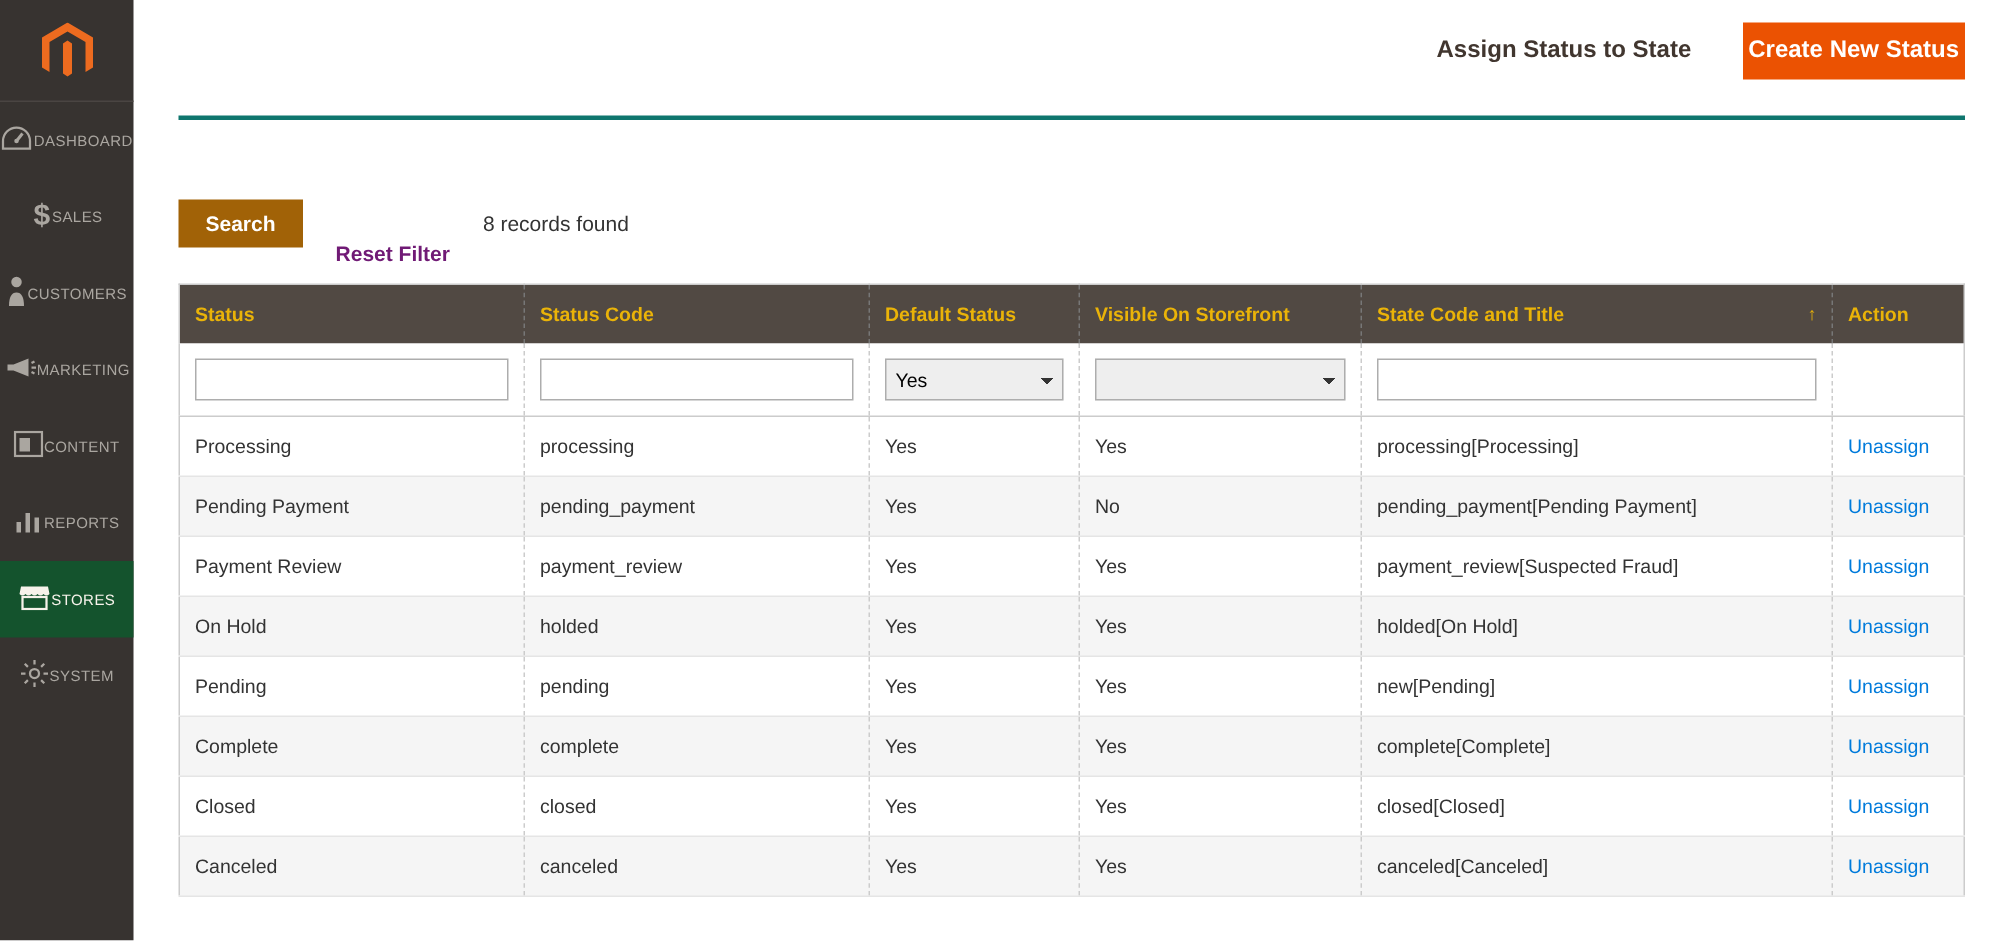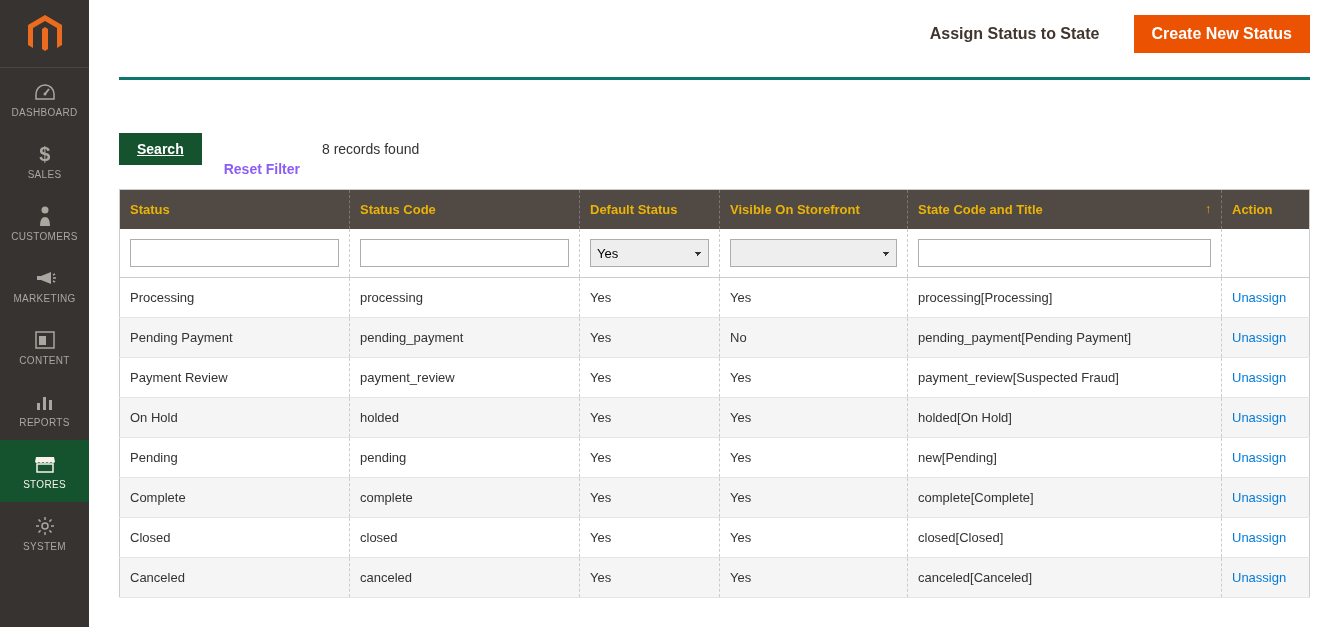--- a/index.html
+++ b/index.html
@@ -2,35 +2,35 @@
 <html><head>
 <meta charset="utf-8">
 <style>
   * { margin:0; padding:0; box-sizing:border-box; }
   body { font-family: 'Helvetica Neue', Arial, sans-serif; font-size:13px; color:#333; background:#fff; }
   .page { display:flex; width:1340px; height:627px; overflow:hidden; }
 
   
   .sidebar { width:89px; background:#373330; display:flex; flex-direction:column; align-items:stretch; }
   .logo { height:68px; display:flex; align-items:center; justify-content:center; border-bottom:1px solid #4a4542; }
-  .nav-item { display:flex; flex-direction:column; align-items:center; justify-content:center; padding:13px 0 12px; font-size:10px; color:#aaa6a0; letter-spacing:0.3px; cursor:pointer; }
+  .nav-item { display:flex; align-items:center; justify-content:center; padding:13px 0 12px; font-size:10px; color:#aaa6a0; letter-spacing:0.3px; cursor:pointer; }
   .nav-item .icon { color:#aaa6a0; height:22px; display:flex; align-items:center; justify-content:center; margin-bottom:4px; }
   .nav-item.active { background:#14532d; color:#f7f3eb; }
   .nav-item.active .icon { color:#f7f3eb; }
   .nav-label { text-align:center; }
 
   
   .main { flex:1; padding:0 30px; display:flex; flex-direction:column; }
   .top-actions { display:flex; justify-content:flex-end; align-items:flex-start; gap:16px; padding:15px 0 24px; border-bottom:3px solid #0f766e; }
   .btn-secondary { background:#fff; color:#41362f; font-size:16px; font-weight:600; padding:10px 18px; border:none; cursor:pointer; }
-  .btn-primary { background:#eb5202; color:#fff; font-size:16px; font-weight:600; padding:10px 18px; border:none; cursor:pointer; }
+  .btn-primary { background:#eb5202; color:#fff; font-size:16px; font-weight:600; padding:10px 4px; border:none; cursor:pointer; }
 
   .toolbar { display:flex; align-items:center; gap:22px; margin-top:40px; margin-bottom:12px; }
-  .btn-search { background:#14532d; color:#fff; font-size:14px; font-weight:600; padding:8px 18px; border:none; cursor:pointer;text-decoration:underline; }
-  .link-reset { color:#8b5cf6; font-size:14px; font-weight:600; cursor:pointer;margin-top:41px; }
+  .btn-search { background:#a16207; color:#fff; font-size:14px; font-weight:600; padding:8px 18px; border:none; cursor:pointer; }
+  .link-reset { color:#701a75; font-size:14px; font-weight:600; cursor:pointer;margin-top:41px; }
   .records { color:#333; font-size:14px; }
 
   
   table { width:100%; border-collapse:collapse; border:1px solid #ccc; }
   thead tr.head th { background:#514943; color:#eab308; font-size:13px; font-weight:600; text-align:left; padding:12px 10px; border-right:1px dashed #777; }
   thead tr.head th:last-child { border-right:none; }
   thead tr.filters th { padding:10px 10px; background:#fff; border-right:1px dashed #ccc; border-bottom:1px solid #ccc; }
   thead tr.filters th:last-child { border-right:none; }
   .filter-input { width:100%; height:28px; padding:4px 6px; border:1px solid #adadad; font-size:13px; }
   .filter-select { width:100%; height:28px; padding:3px 20px 3px 6px; border:1px solid #adadad; font-size:13px; background:#eee; appearance:none; background-image:linear-gradient(45deg, transparent 50%, #333 50%), linear-gradient(135deg, #333 50%, transparent 50%); background-position: right 10px top 12px, right 6px top 12px; background-size:4px 4px,4px 4px; background-repeat:no-repeat; }

